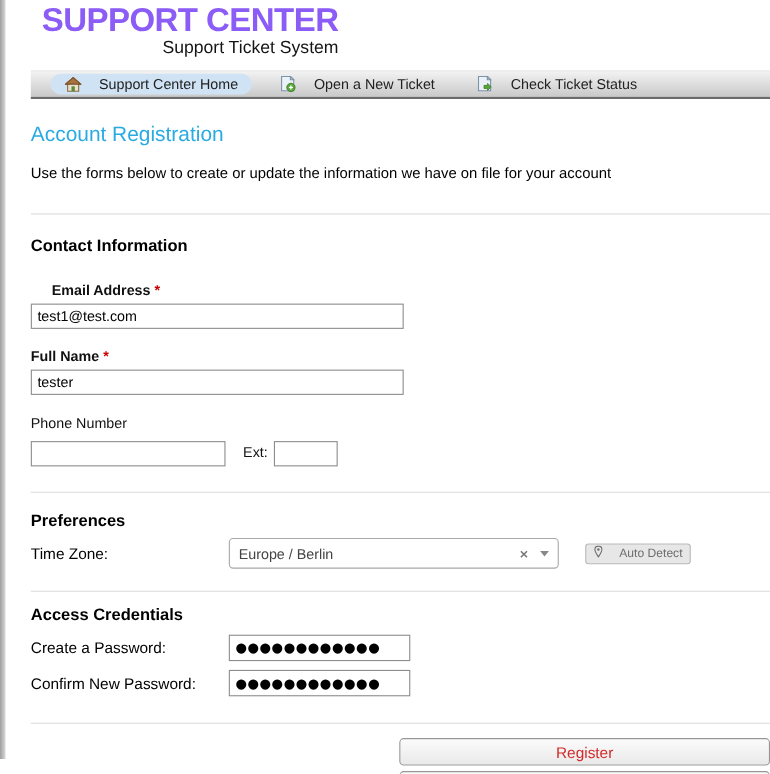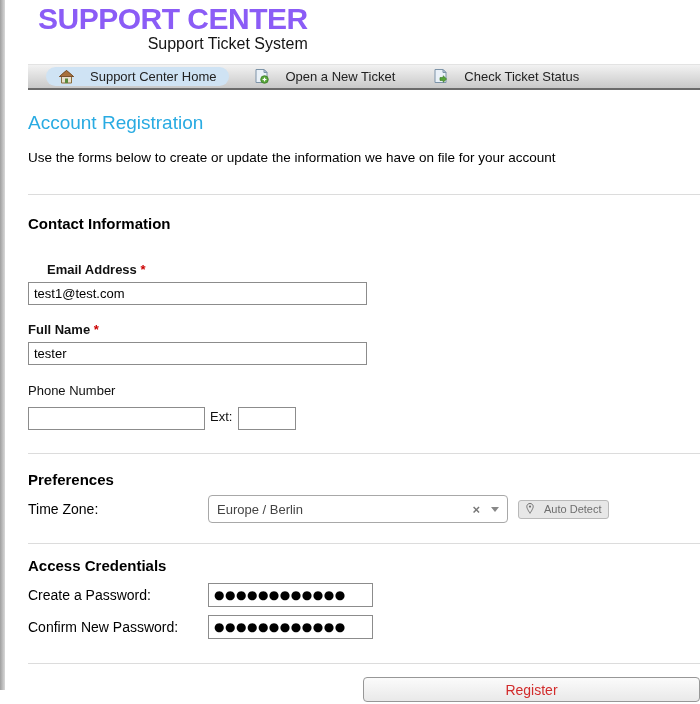--- a/index.html
+++ b/index.html
@@ -60,57 +60,57 @@
   .hr2 { margin-top: 23px; }
   .hr3 { margin-top: 20px; }
   .hr4 { margin-top: 24px; }
   .section-heading { font-size: 15px; font-weight: 700; color: #000; }
   .sh-contact { margin-top: 20px; }
   .sh-pref { margin-top: 17px; }
   .sh-access { margin-top: 13px; }
 
   
   .field-label { font-size: 13px; font-weight: 700; margin-top: 17px; }
-  .field-label.first { margin-top: 30px; padding-left: 19px; }
+  .field-label.first { margin-top: 24px; padding-left: 19px; }
   .field-label .req { color: #cc0000; font-weight: 700; }
   .plain-label { font-size: 13px; font-weight: 400; margin-top: 18px; }
   input.text {
     display: block;
     border: 1px solid #8c8c8c; border-radius: 0;
     font-family: "Liberation Sans", "DejaVu Sans", sans-serif;
     font-size: 13px; color: #000;
     padding: 3px 5px; height: 23px;
     background: #fff;
     margin-top: 5px;
   }
   .w-wide { width: 339px; }
   .phone-row { display: flex; align-items: center; margin-top: 4px; }
   .phone-input { width: 177px; margin-top: 0; }
-  .ext-label { font-size: 13px; margin-left: 5px; }
+  .ext-label { font-size: 13px; margin-left: 16px; }
   .ext-input { width: 58px; margin-left: 6px; margin-top: 0; }
 
   
   .pref-row { display: flex; align-items: center; margin-top: 7px; }
   .row-label { width: 180px; font-size: 14px; color: #000; }
   .select2 {
     width: 300px; height: 28px;
     border: 1px solid #a8a8a8; border-radius: 4px;
     display: flex; align-items: center;
     padding: 0 8px; background: #fff; cursor: pointer;
   }
   .select2-text { font-size: 13px; color: #444; }
   .select2-clear { margin-left: auto; font-size: 13px; font-weight: 700; color: #777; cursor: pointer; }
   .select2-arrow {
     margin-left: 11px; width: 0; height: 0;
     border-left: 4px solid transparent; border-right: 4px solid transparent;
     border-top: 5px solid #888;
   }
   .autodetect-btn {
-    margin-left: 10px;
-    display: flex; align-items: center; gap: 10px;
+    margin-left: 24px;
+    display: flex; align-items: center; gap: 15px;
     font-size: 11px; color: #6e6e6e;
     background: #e7e7e7; border: 1px solid #b9b9b9; border-radius: 3px;
     padding: 2px 7px; height: 19px; cursor: pointer; white-space: nowrap;
   }
 
   
   .cred-row { display: flex; align-items: center; margin-top: 8px; }
   .cred-row.first { margin-top: 9px; }
   input.password {
     width: 165px; height: 24px;

